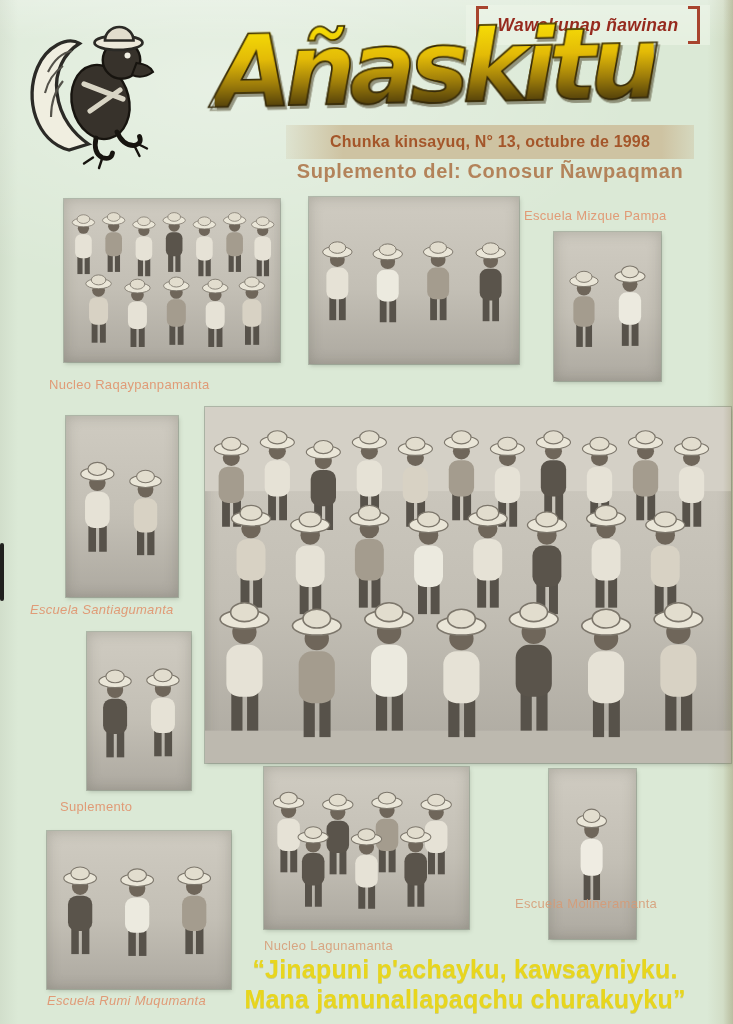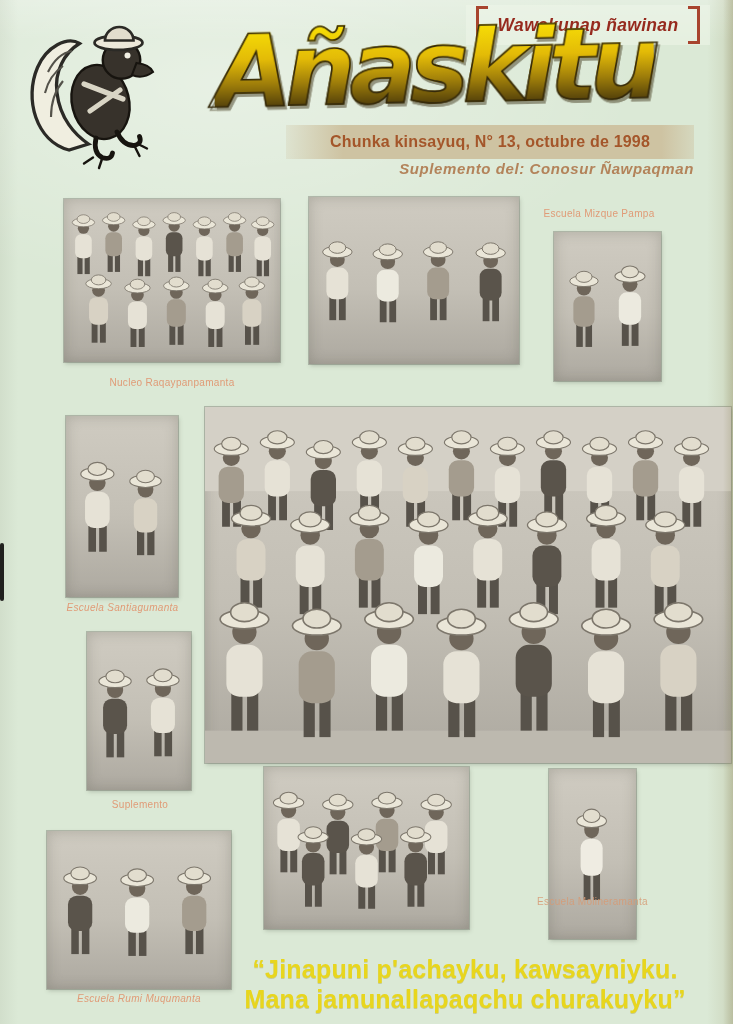--- a/index.html
+++ b/index.html
@@ -49,38 +49,38 @@
   .issue-strip{
     position:absolute;left:286px;top:125px;width:408px;height:34px;
     background:linear-gradient(90deg, rgba(206,195,162,.25), #cec3a2 14%, #cec3a2 92%, rgba(206,195,162,.45));
     display:flex;align-items:center;justify-content:center;
   }
   .issue-strip .issue-text{
     font-size:16px;font-weight:bold;color:#a4562a;letter-spacing:.2px;white-space:nowrap;
   }
   .supplement{
     position:absolute;left:286px;top:160px;width:408px;
-    text-align:right;font-size:15px;font-style:italic;font-weight:bold;
+    text-align:center;font-size:20px;font-weight:bold;
     color:#b3835a;letter-spacing:.6px;white-space:nowrap;
   }
   
   .photo{
     position:absolute;margin:0;padding:0;
     background:linear-gradient(180deg,#cfcbc1 0%, #c3bfb5 55%, #adA9a0 100%);
     box-shadow:0 0 0 1px rgba(95,95,85,.35), inset 0 0 14px rgba(70,70,60,.25), 1px 2px 4px rgba(70,80,65,.25);
   }
   .photo svg{position:absolute;inset:0;width:100%;height:100%;}
   .caption{
-    position:absolute;text-align:center;
-    font-size:10px;color:#e09b77;letter-spacing:.3px;white-space:nowrap;
+    position:absolute;text-align:left;
+    font-size:13px;color:#e09b77;letter-spacing:.3px;white-space:nowrap;
   }
   .cap-dim{color:#d79a74;opacity:.85;}
   
   .p-raqay{left:64px;top:199px;width:216px;height:163px;}
-  .c-raqay{left:64px;width:216px;top:377px;}
+  .c-raqay{left:49px;width:216px;top:377px;}
   .p-ichuqata{left:309px;top:197px;width:210px;height:167px;}
   .c-ichuqata{left:309px;width:210px;top:369px;}
   .c-mizque{left:524px;width:150px;top:208px;}
   .p-mizque{left:554px;top:232px;width:107px;height:149px;}
   .p-santiagu{left:66px;top:416px;width:112px;height:181px;}
   .c-santiagu{left:30px;width:185px;top:602px;font-style:italic;}
   .p-group{left:205px;top:407px;width:526px;height:356px;}
   .p-botija{left:87px;top:632px;width:104px;height:158px;}
   .c-botija{left:60px;width:160px;top:799px;}
   .p-rumi{left:47px;top:831px;width:184px;height:158px;}
@@ -245,20 +245,21 @@
     <svg viewBox="0 0 100 80" preserveAspectRatio="none">
       <use href="#person" x="2" y="4" width="20" height="56" style="color:#e6e2d6"></use>
       <use href="#person" x="26" y="5" width="20" height="56" style="color:#5a544b"></use>
       <use href="#person" x="50" y="4" width="20" height="56" style="color:#a49c8e"></use>
       <use href="#person" x="74" y="5" width="20" height="56" style="color:#e6e2d6"></use>
       <use href="#person" x="14" y="20" width="20" height="58" style="color:#5a544b"></use>
       <use href="#person" x="40" y="21" width="20" height="58" style="color:#e6e2d6"></use>
       <use href="#person" x="64" y="20" width="20" height="58" style="color:#5a544b"></use>
     </svg>
   </figure>
+  <figcaption class="caption c-laguna cap-dim">Nucleo Lagunamanta</figcaption>
 
   <figure class="photo p-molinera">
     <svg viewBox="0 0 100 170" preserveAspectRatio="none">
       <use href="#person" x="26" y="8" width="46" height="154" style="color:#efece2"></use>
     </svg>
   </figure>
   <figcaption class="caption c-molinera cap-dim">Escuela Molineramanta</figcaption>
 
   <div class="quote">
     <div>“Jinapuni p'achayku, kawsayniyku.</div>

